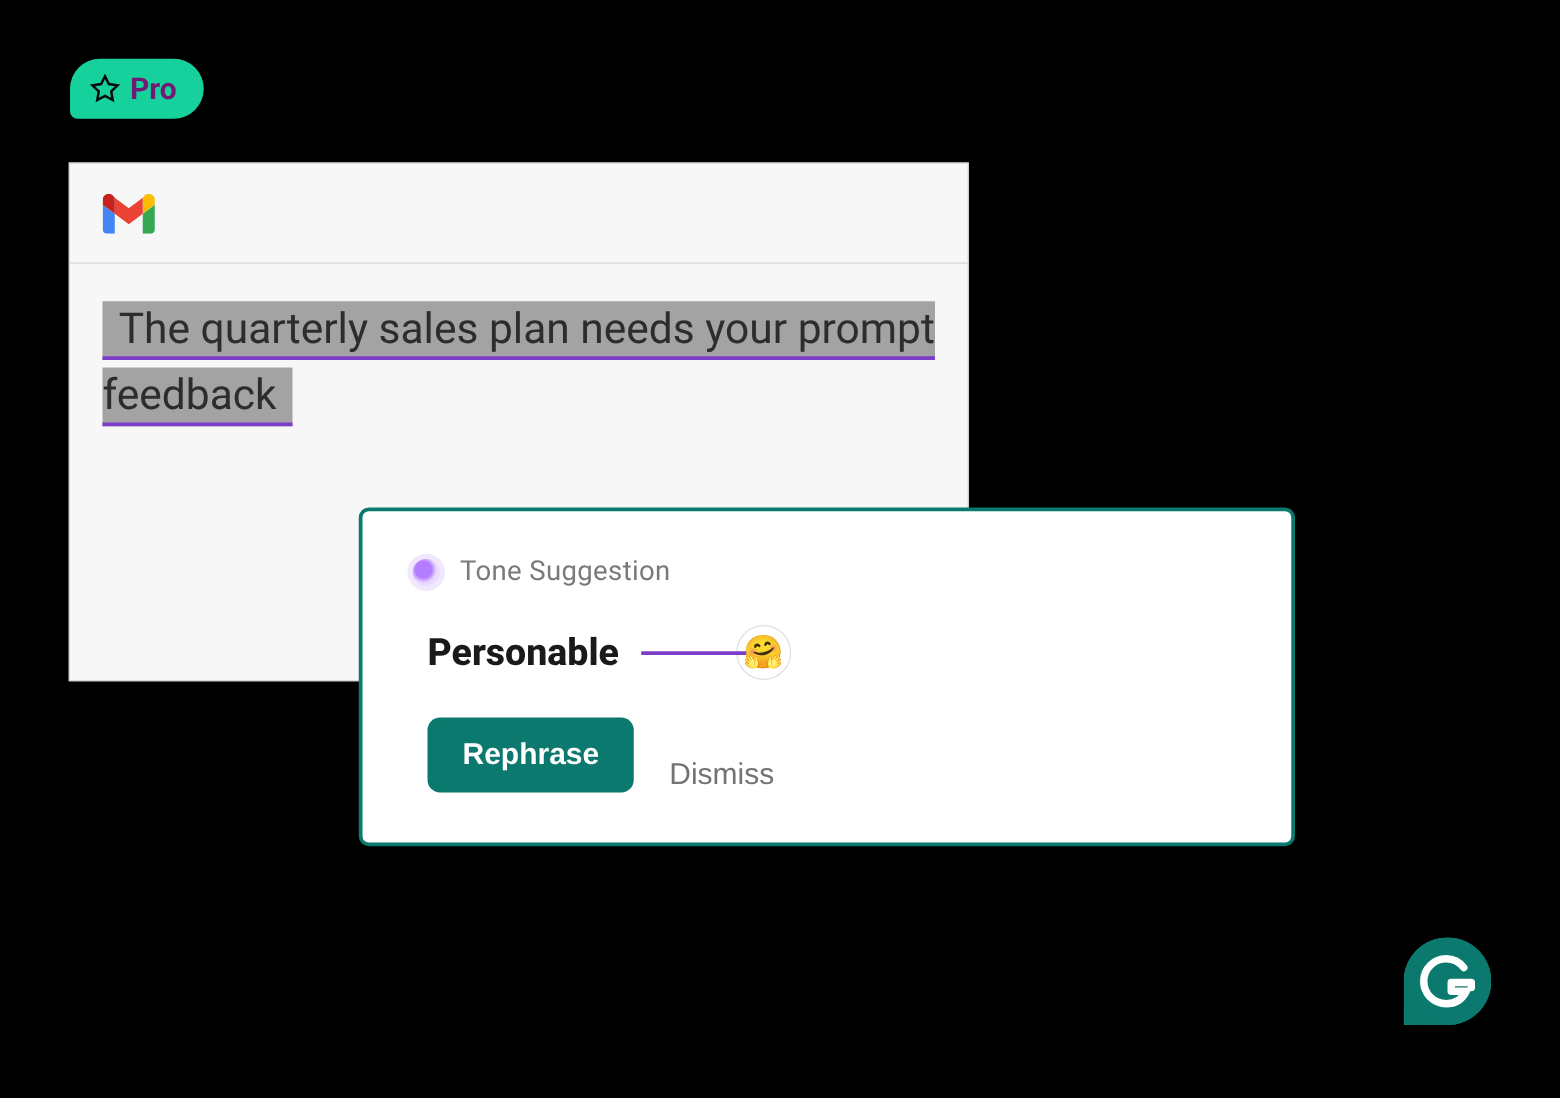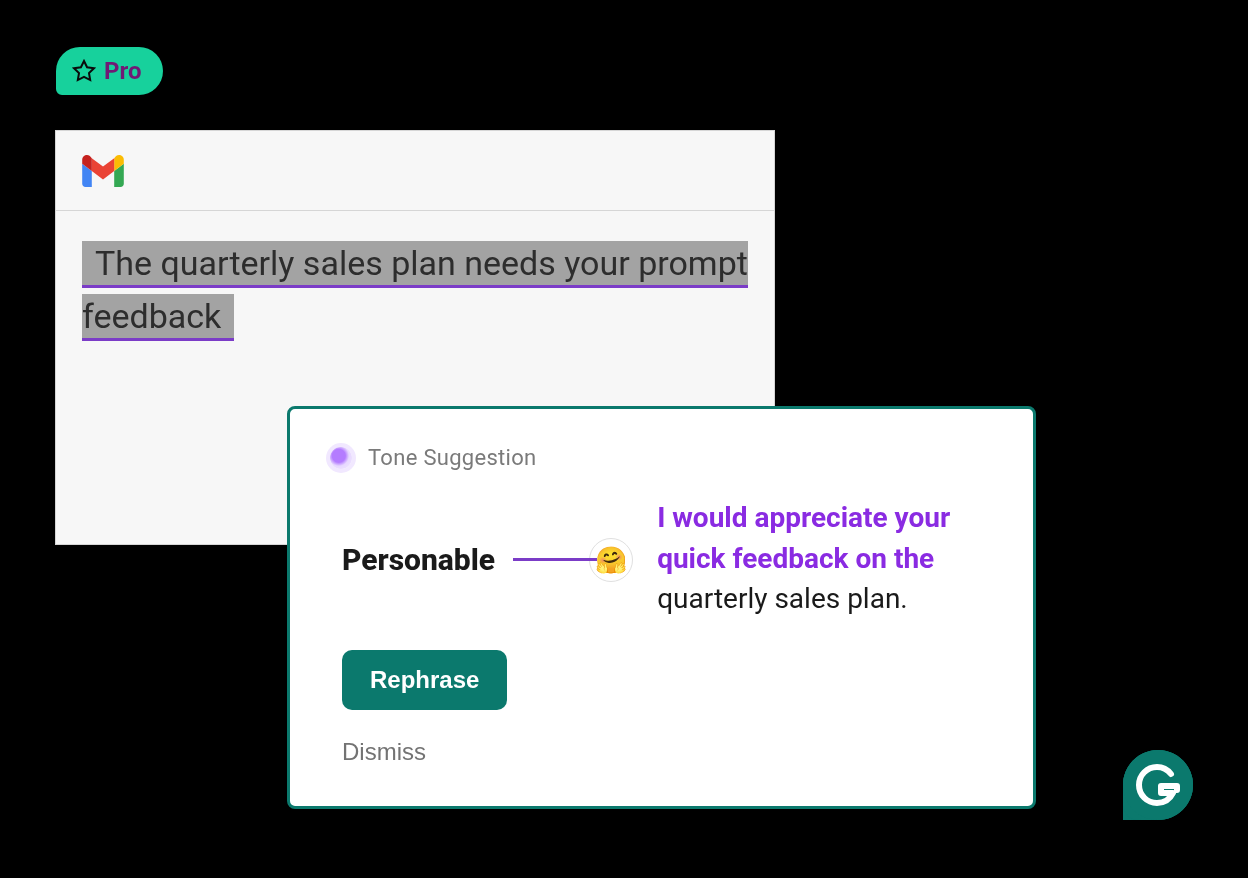--- a/index.html
+++ b/index.html
@@ -142,24 +142,23 @@
     color: #1a1a1a;
     flex: 1;
     padding-top: 0;
   }
   .rewrite .hl {
     color: #8a2be2;
     font-weight: 700;
   }
   .actions {
     display: flex;
-    align-items: flex-start;
+    align-items: flex-end;
     gap: 28px;
     padding-left: 12px;
-    flex-direction: column;
   }
   .btn-primary {
     background: #0b796d;
     color: #fff;
     font-size: 24px;
     font-weight: 700;
     border: none;
     border-radius: 10px;
     padding: 16px 28px;
     cursor: pointer;
@@ -210,23 +209,20 @@
   <div class="card-header">
     <div class="tone-icon"></div>
     <div class="card-title">Tone Suggestion</div>
   </div>
   <div class="card-content">
     <div class="tone-left">
       <span class="tone-label">Personable</span>
       <div class="connector"></div>
       <div class="emoji-circle">🤗</div>
     </div>
-    <div class="rewrite">
-      <span class="hl">I would appreciate your quick feedback on the</span><span> quarterly sales plan.</span>
-    </div>
   </div>
   <div class="actions">
     <button class="btn-primary">Rephrase</button>
     <button class="btn-dismiss">Dismiss</button>
   </div>
 </div>
 
 <svg class="g-badge" viewBox="0 0 70 70">
   <path d="M35 0 C54.33 0 70 15.67 70 35 C70 54.33 54.33 70 35 70 L0 70 L0 35 C0 15.67 15.67 0 35 0 Z" fill="#0b796d" transform="rotate(0 35 35)"></path>
   <circle cx="35" cy="35" r="35" fill="#0b796d"></circle>

